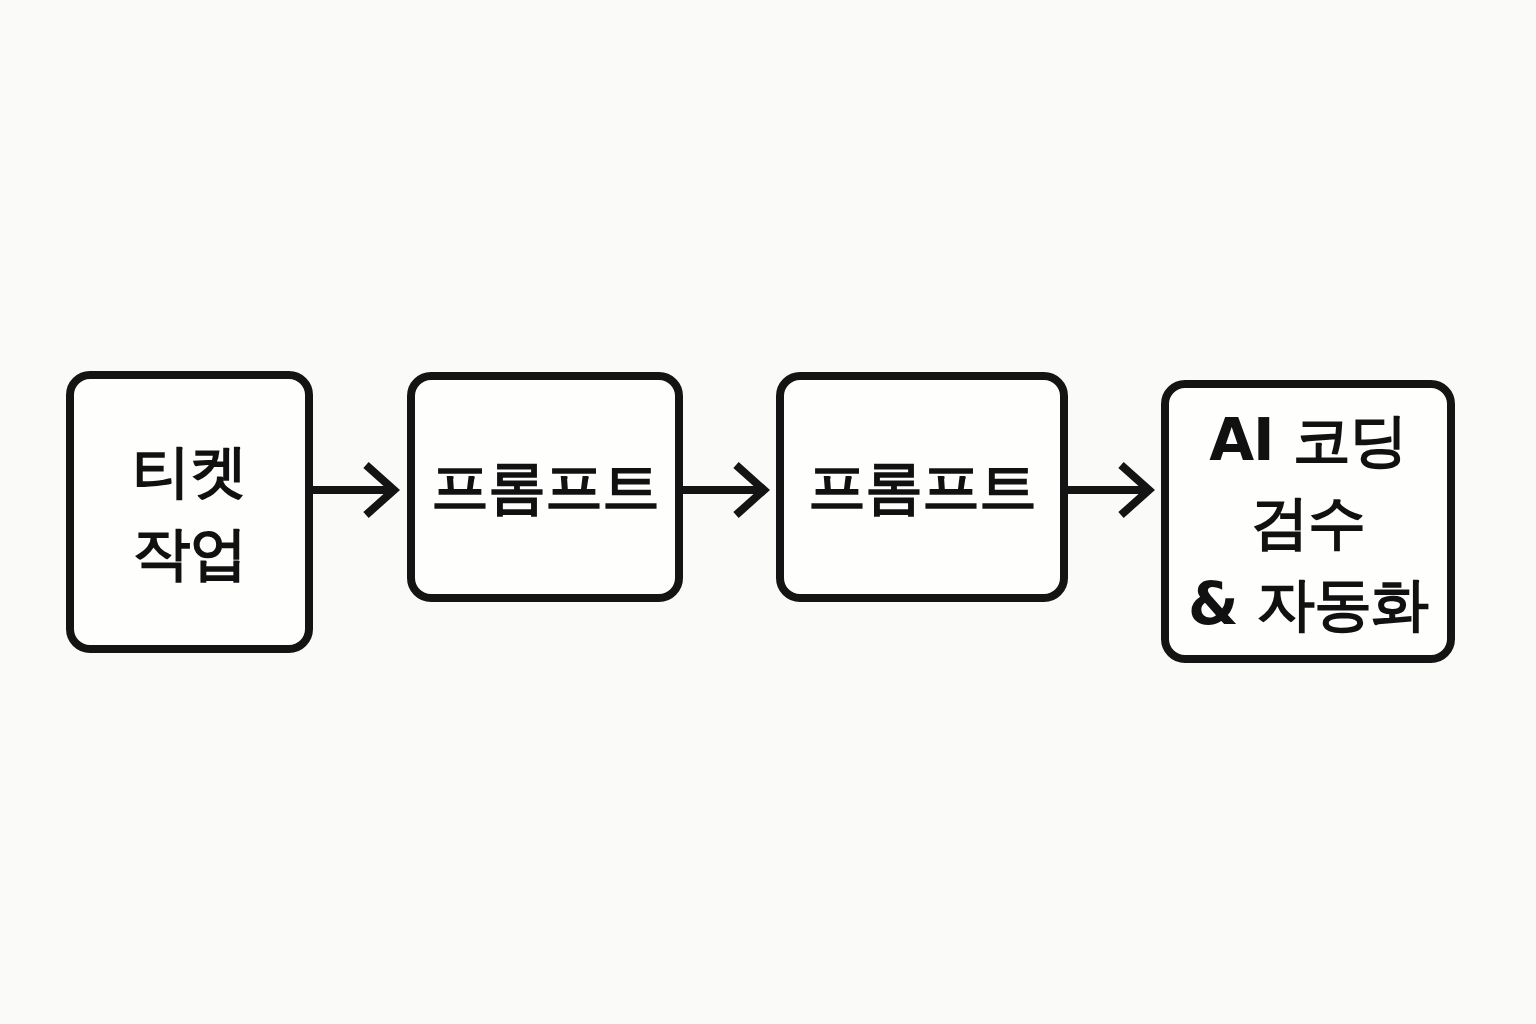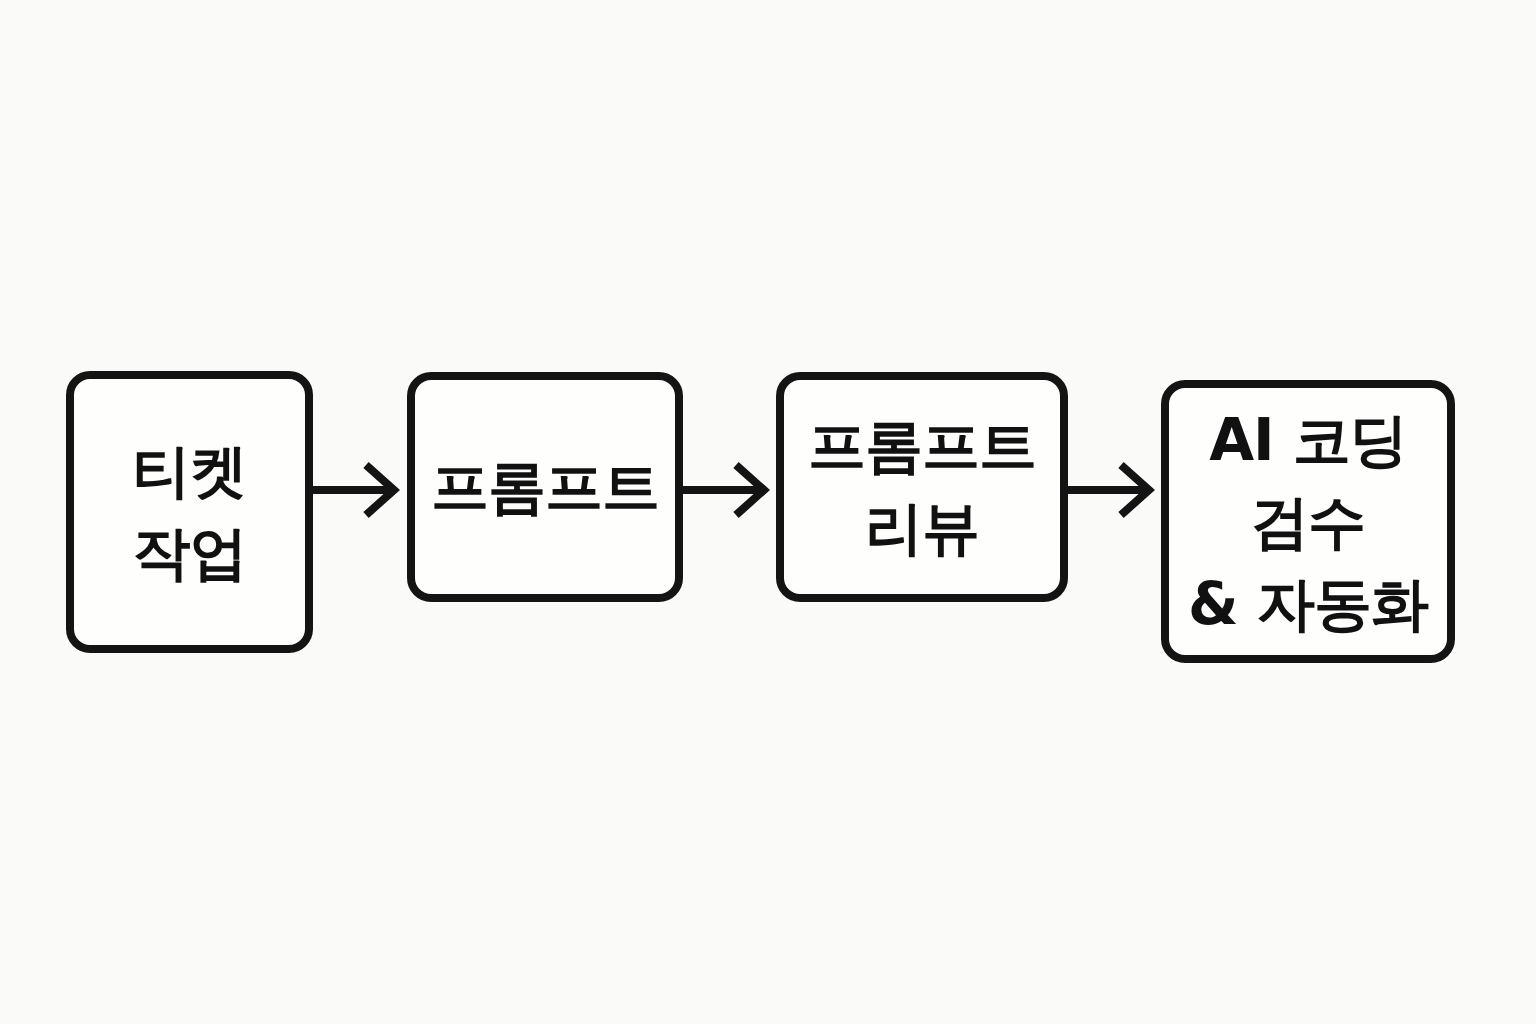--- a/index.html
+++ b/index.html
@@ -78,21 +78,20 @@
 
   <div class="flow-arrow" id="arrow-2">
     <svg viewBox="0 0 96 70" aria-hidden="true">
       <line x1="1" y1="35" x2="80" y2="35" stroke="currentColor" stroke-width="8"></line>
       <polyline points="56,10 84,35 56,60" fill="none" stroke="currentColor" stroke-width="8" stroke-linejoin="miter"></polyline>
     </svg>
   </div>
 
   <div class="flow-box" id="box-3">
     <span class="line">프롬프트</span>
-    <span class="line">리뷰</span>
   </div>
 
   <div class="flow-arrow" id="arrow-3">
     <svg viewBox="0 0 96 70" aria-hidden="true">
       <line x1="1" y1="35" x2="80" y2="35" stroke="currentColor" stroke-width="8"></line>
       <polyline points="56,10 84,35 56,60" fill="none" stroke="currentColor" stroke-width="8" stroke-linejoin="miter"></polyline>
     </svg>
   </div>
 
   <div class="flow-box" id="box-4">

